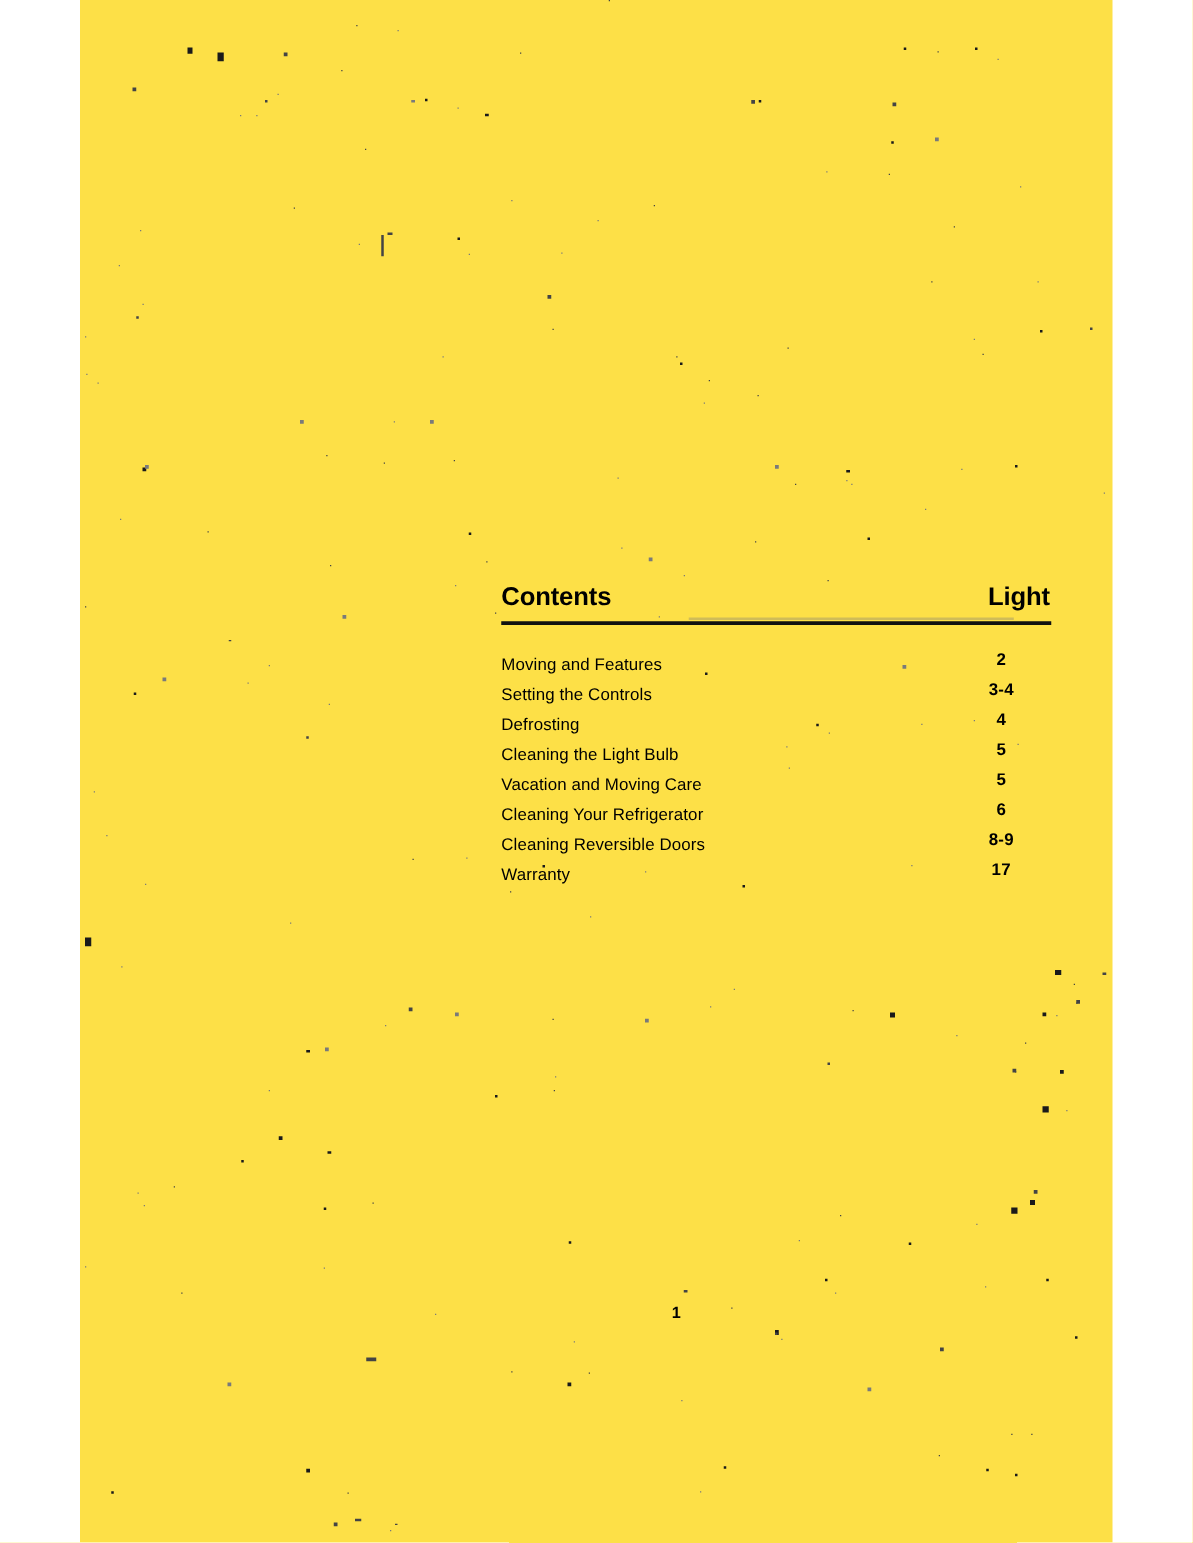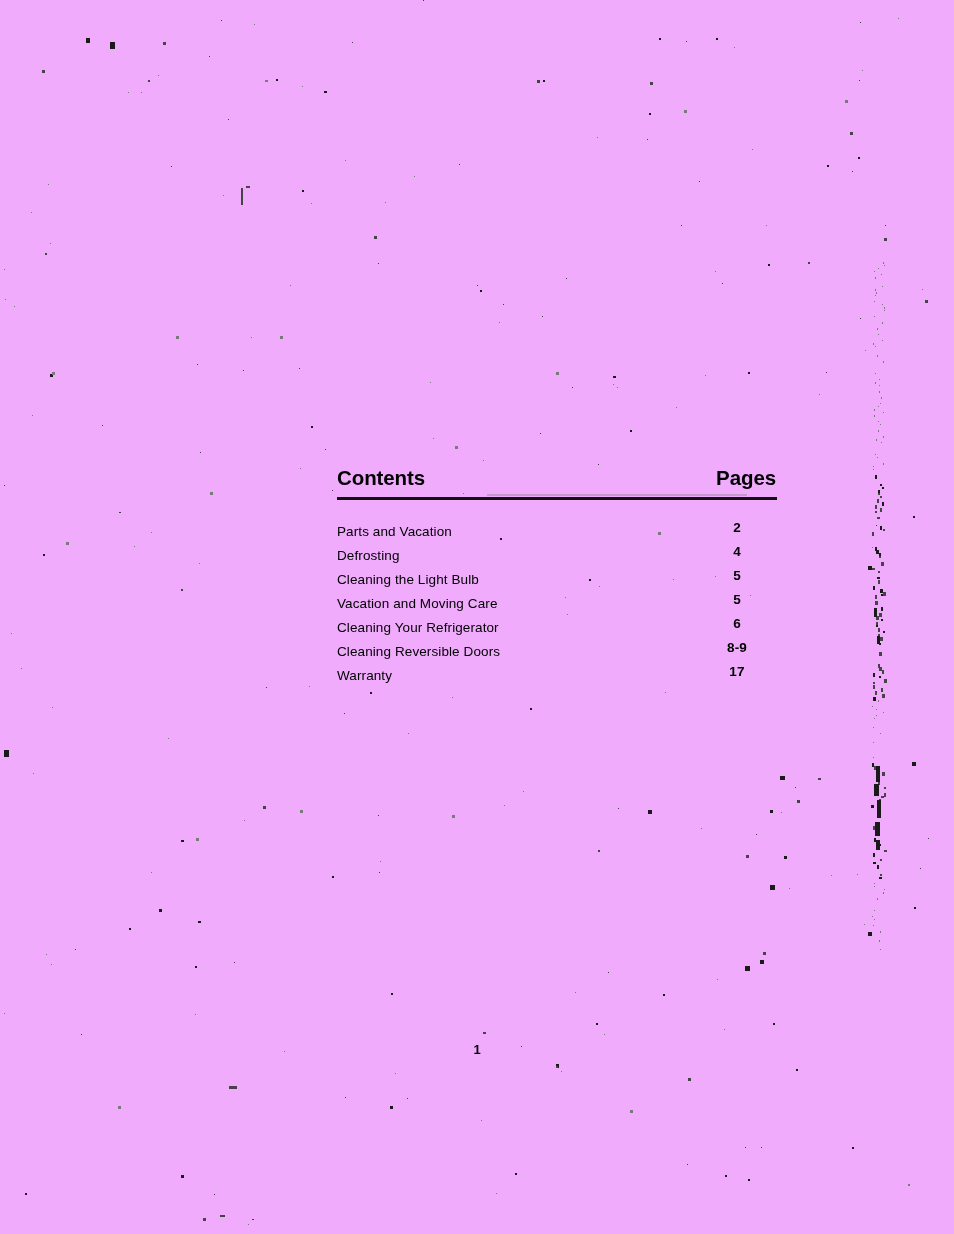--- a/index.html
+++ b/index.html
@@ -8,24 +8,24 @@
     padding: 0;
     background: #ffffff;
   }
   body {
     font-family: "Liberation Sans", sans-serif;
     color: #000000;
   }
 
   #page {
     position: relative;
-    width: 954px;
+    width: 826px;
     height: 1234px;
     margin: 0 auto;
-    background: #f0abfc;
+    background: #fde047;
     overflow: hidden;
   }
 
   
   #noise-layer {
     position: absolute;
     inset: 0;
     pointer-events: none;
     z-index: 5;
   }
@@ -522,29 +522,33 @@
       <div class="speck mid" style="left: 220px; top: 1215px; width: 5px; height: 2px;"></div>
       <div class="speck soft" style="left: 118px; top: 1106px; width: 3px; height: 3px;"></div>
       <div class="speck soft" style="left: 630px; top: 1110px; width: 3px; height: 3px;"></div>
       <div class="speck soft" style="left: 908px; top: 1184px; width: 2px; height: 2px;"></div>
     </div>
 
   <div id="toc">
 
     <div class="toc-head">
       <span class="head-title">Contents</span>
-      <span class="head-pages">Pages</span>
+      <span class="head-pages">Light</span>
     </div>
 
     <div class="head-rule"></div>
 
     <ul class="toc-list" id="toc-list">
         <li class="toc-row">
-          <span class="row-title">Parts and Vacation</span>
+          <span class="row-title">Moving and Features</span>
           <span class="row-page">2</span>
+        </li>
+        <li class="toc-row">
+          <span class="row-title">Setting the Controls</span>
+          <span class="row-page">3-4</span>
         </li>
         <li class="toc-row">
           <span class="row-title">Defrosting</span>
           <span class="row-page">4</span>
         </li>
         <li class="toc-row">
           <span class="row-title">Cleaning the Light Bulb</span>
           <span class="row-page">5</span>
         </li>
         <li class="toc-row">

